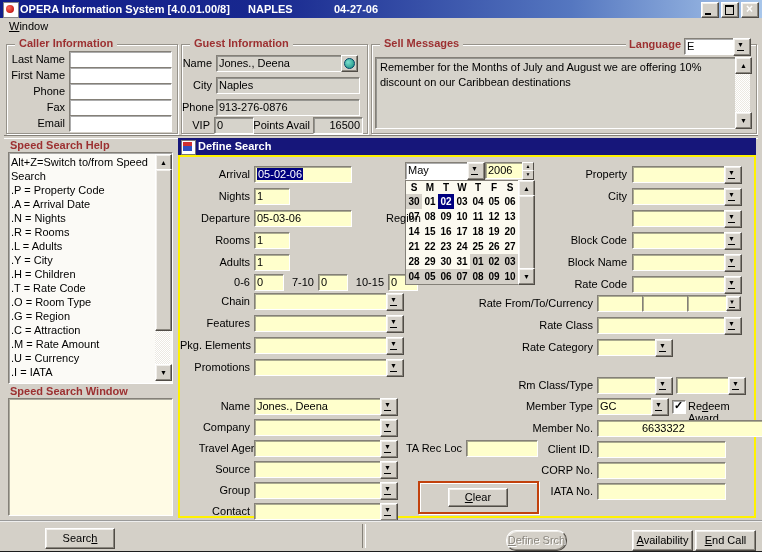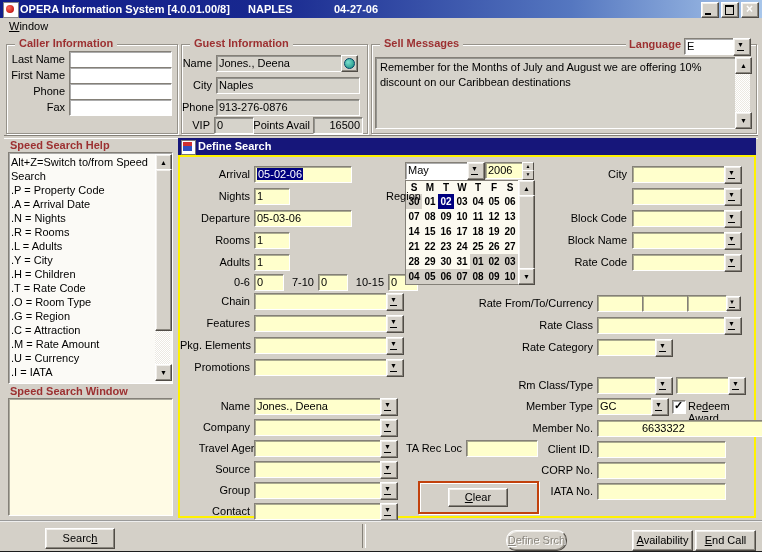--- a/index.html
+++ b/index.html
@@ -145,20 +145,24 @@
         <div class="row" style="position:relative;height:16px;">
           <span class="lbl" style="left:0;width:58px;">First Name</span>
           <div class="tb" style="left:62px;width:97px;"></div>
         </div>
         <div class="row" style="position:relative;height:16px;">
           <span class="lbl" style="left:0;width:58px;">Phone</span>
           <div class="tb" style="left:62px;width:97px;"></div>
         </div>
         <div class="row" style="position:relative;height:16px;">
           <span class="lbl" style="left:0;width:58px;">Fax</span>
+          <div class="tb" style="left:62px;width:97px;"></div>
+        </div>
+        <div class="row" style="position:relative;height:16px;">
+          <span class="lbl" style="left:0;width:58px;">Email</span>
           <div class="tb" style="left:62px;width:97px;"></div>
         </div>
       </div>
   </div>
 
   <div class="gb" style="left:181px;top:44px;width:185px;height:88px;">
     <span class="gb-title">Guest Information</span>
     <span class="lbl" style="left:0;width:30px;top:10px;">Name</span>
     <div class="tb gray" style="left:34px;top:10px;width:122px;">Jones., Deena</div>
     <span class="globe-btn" style="left:159px;top:10px;">
@@ -306,20 +310,25 @@
           </div>
         <div class="sb" style="left:115px;top:20px;height:105px;">
           <span class="sb-btn up" style="top:0;"></span>
           <span class="sb-thumb" style="top:15px;height:74px;"></span>
           <span class="sb-btn dn" style="bottom:0;"></span>
         </div>
       </div>
 
       <div class="rows" style="left:0;top:9px;width:574px;">
 
+      <div class="row22">
+            <span class="lbl" style="left:0;width:447px;">Property</span>
+            <div class="tb yel" style="left:452px;width:88px;"></div>
+            <span class="lov" style="left:544px;"></span>
+          </div>
           <div class="row22">
             <span class="lbl" style="left:0;width:447px;">City</span>
             <div class="tb yel" style="left:452px;width:88px;"></div>
             <span class="lov" style="left:544px;"></span>
           </div>
           <div class="row22">
             <span class="lbl" style="left:0;width:447px;text-align:center;">Region</span>
             <div class="tb yel" style="left:452px;width:88px;"></div>
             <span class="lov" style="left:544px;"></span>
           </div>

